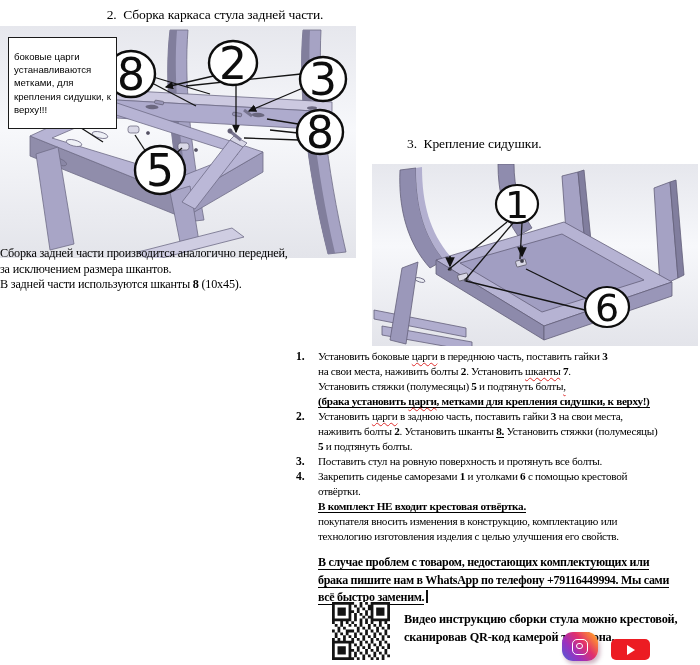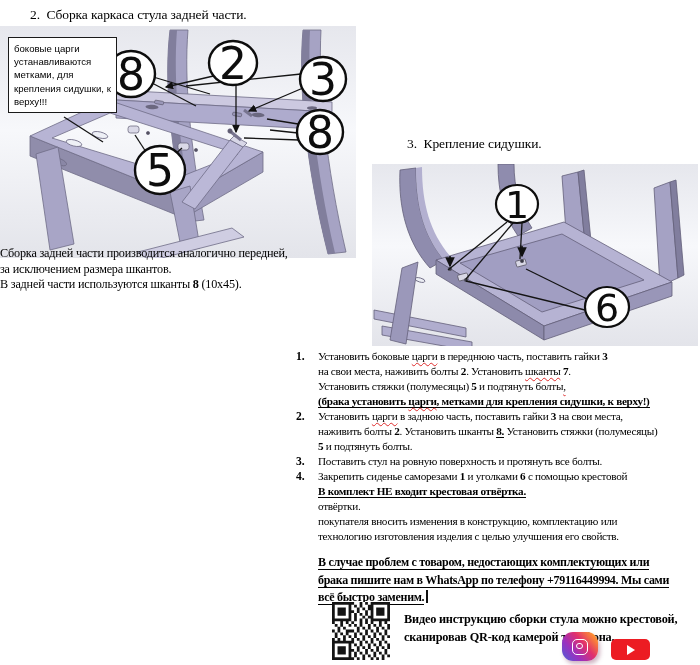--- a/index.html
+++ b/index.html
@@ -1,24 +1,24 @@
 <!DOCTYPE html>
 <html><head>
 <meta charset="utf-8">
 <style>
   html,body{margin:0;padding:0}
   body{width:700px;height:665px;background:#fff;overflow:hidden;position:relative;
        font-family:"Liberation Serif",serif;color:#000;}
   .abs{position:absolute}
   .sec-title{font-size:13.5px;white-space:pre;letter-spacing:-0.1px}
-  #title2{left:30px;top:7px;width:370px;}
+  #title2{left:30px;top:7px;width:370px;text-align:center}
   #title3{left:407px;top:136px}
   #callout-box{left:8px;top:37px;width:97px;border:1.6px solid #1a1a1a;background:#fff;
        font-family:"Liberation Sans",sans-serif;font-size:9.6px;line-height:1.38;
-       padding:4px 5px;z-index:3}
+       padding:12px 5px;z-index:3}
   #diagram1{left:0;top:26px}
   #diagram2{left:372px;top:164px}
   #caption{left:0;top:246px;width:347px;text-align:left}
   #caption .ln{font-size:12.2px;line-height:15.6px;letter-spacing:-0.2px;white-space:nowrap}
   #steps{left:296px;top:349px}
   .step{display:flex}
   .num{flex:0 0 22px;font-weight:bold;font-size:11.6px;line-height:15px}
   .ln{font-size:11.2px;line-height:15px;letter-spacing:-0.3px;white-space:nowrap}
   .b{font-weight:bold}
   .u{border-bottom:1.1px solid #000}
@@ -196,22 +196,22 @@
   <div class="step">
     <span class="num">3.</span>
     <div>
       <div class="ln"><span>Поставить стул на ровную поверхность и протянуть все болты.</span></div>
     </div>
   </div>
   <div class="step">
     <span class="num">4.</span>
     <div>
       <div class="ln"><span> Закрепить сиденье саморезами </span><span class="b">1</span><span> и уголками </span><span class="b">6</span><span> с помощью крестовой</span></div>
+      <div class="ln"><span>отвёртки.</span></div>
       <div class="ln"><span class="b u">В комплект НЕ входит крестовая отвёртка.</span></div>
-      <div class="ln"><span>отвёртки.</span></div>
       <div class="ln"><span>покупателя вносить изменения в конструкцию, комплектацию или</span></div>
       <div class="ln"><span>технологию изготовления изделия с целью улучшения его свойств.</span></div>
     </div>
   </div>
 </div>
 
 <div id="whatsapp" class="abs">
   <div class="ln"><span class="b u">В случае проблем с товаром, недостающих комплектующих или</span></div>
   <div class="ln"><span class="b u">брака пишите нам в WhatsApp по телефону +79116449994. Мы сами</span></div>
   <div class="ln"><span><span class="b u">всё быстро заменим.</span></span><span class="cursor"></span></div>

